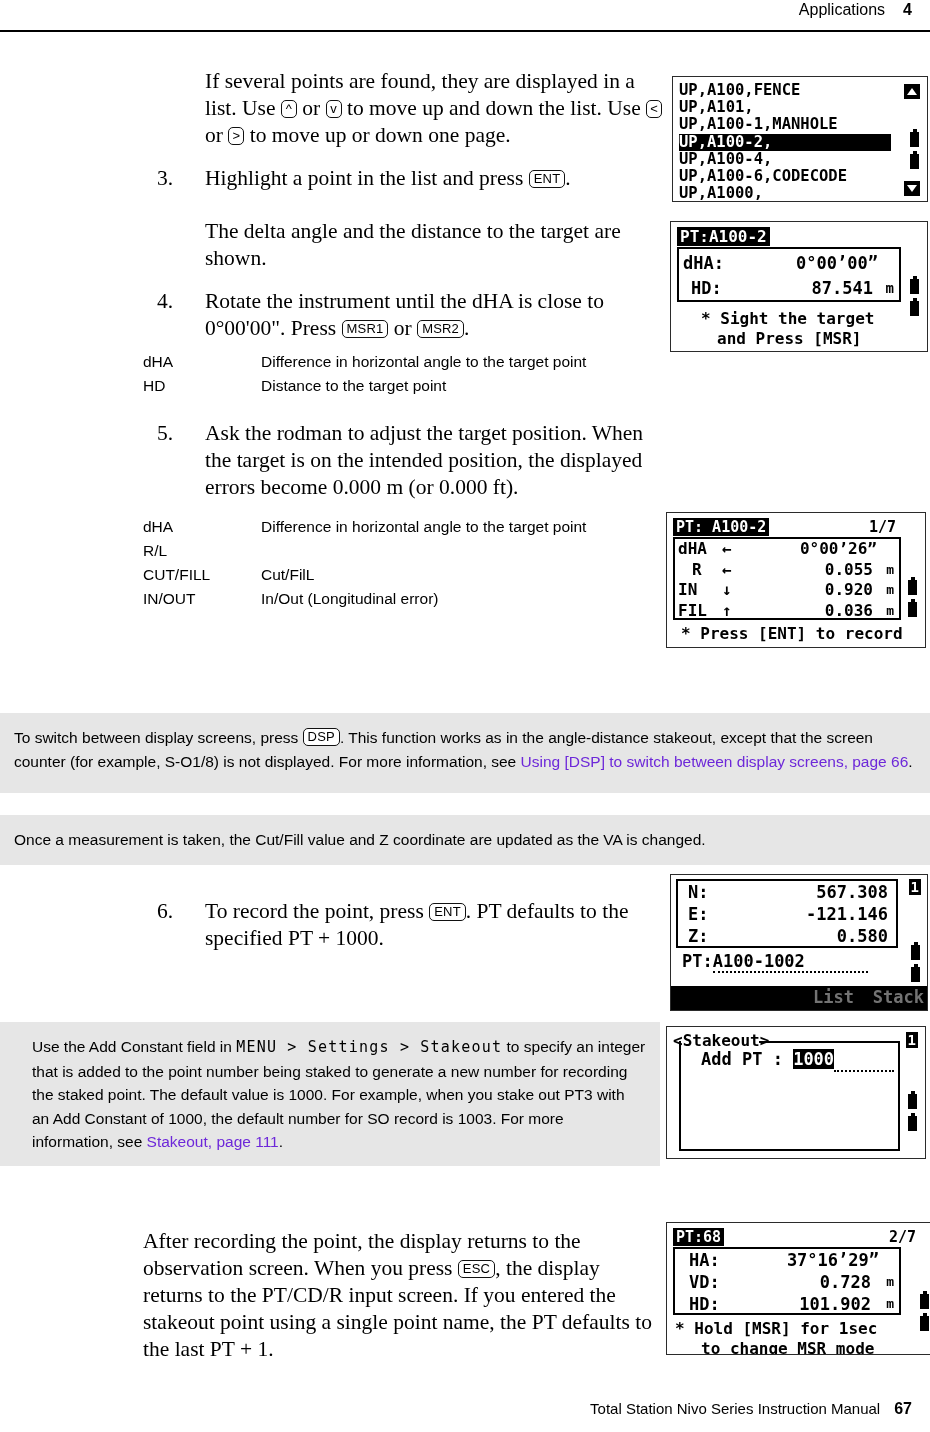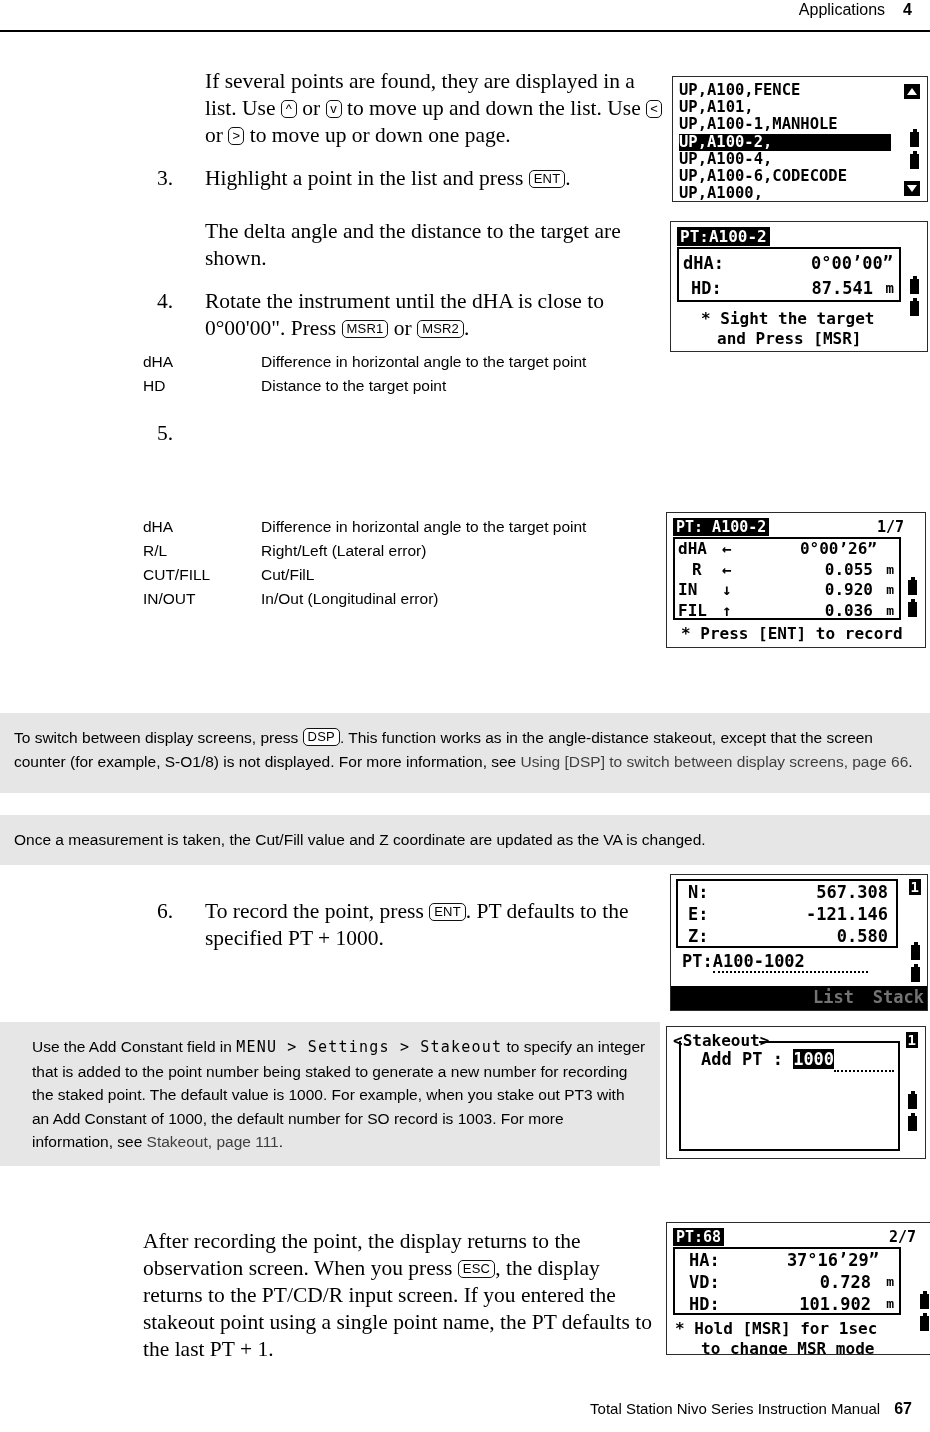--- a/index.html
+++ b/index.html
@@ -72,21 +72,21 @@
   .defs .desc{flex:1;}
 
   
   .note{
     position:absolute; left:0; width:930px; box-sizing:border-box;
     background:#e6e6e6;
     font-family:"Liberation Sans", sans-serif;
     font-size:15.5px; line-height:23.5px;
     padding:13px 16px 13px 14px;
   }
-  .note a, .lnk{color:#404040;text-decoration:none;margin-top:44px;}
+  .note a, .lnk{color:#6d28d9;text-decoration:none;margin-top:44px;}
   .lcdfont{
     font-family:"DejaVu Sans Mono", monospace;
     font-size:15px; letter-spacing:1.2px;
   }
 
   
   .lcd{
     position:absolute;
     background:#ffffff;
     border:1.6px solid #2b2b2b;
@@ -157,31 +157,31 @@
     </div>
     <div class="row">
       <div class="term">HD</div>
       <div class="desc">Distance to the target point</div>
     </div>
   </div>
 
   <div class="col" style="top:420px;">
     <div class="step">
       <span class="num">5.</span>
+      <span>Ask the rodman to adjust the target position. When the target is on the intended position, the displayed errors become 0.000 m (or 0.000 ft).</span>
     </div>
   </div>
 
   <div class="defs" style="top:515px;width:520px;">
     <div class="row">
       <div class="term">dHA</div>
       <div class="desc">Difference in horizontal angle to the target point</div>
     </div>
     <div class="row">
       <div class="term">R/L</div>
-      <div class="desc">Right/Left (Lateral error)</div>
     </div>
     <div class="row">
       <div class="term">CUT/FILL</div>
       <div class="desc">Cut/FilL</div>
     </div>
     <div class="row">
       <div class="term">IN/OUT</div>
       <div class="desc">In/Out (Longitudinal error)</div>
     </div>
   </div>
@@ -237,37 +237,37 @@
       <div style="position:absolute;right:3px;top:72px;" class="batt"></div>
     </div>
   </div>
 
   <div class="lcd" style="left:670px;top:221px;width:258px;height:131px;">
     <div class="lcd-in" style="inset:5px 5px 4px 6px;">
       <div class="ln inv" style="position:absolute;left:0;top:0;font-size:16px;line-height:19px;padding:0 3px;">PT:A100-2</div>
       <div class="fbox" style="left:0;top:20px;width:224px;height:55px;">
         <div style="position:relative;height:100%;font-size:17px;line-height:26px;">
           <div class="ln" style="position:absolute;left:4px;top:1px;">dHA:</div>
-          <div class="ln" style="position:absolute;right:6px;top:1px;">0°00’00”</div>
+          <div class="ln" style="position:absolute;right:21px;top:1px;">0°00’00”</div>
           <div class="ln" style="position:absolute;left:12px;top:26px;">HD:</div>
           <div class="ln" style="position:absolute;right:26px;top:26px;">87.541</div>
           <div class="ln" style="position:absolute;right:5px;top:26px;font-size:14px;">m</div>
         </div>
       </div>
       <div class="ln" style="position:absolute;left:24px;top:82px;font-size:16px;">* Sight the target</div>
       <div class="ln" style="position:absolute;left:40px;top:102px;font-size:16px;">and Press [MSR]</div>
       <div style="position:absolute;right:3px;top:52px;" class="batt"></div>
       <div style="position:absolute;right:3px;top:74px;" class="batt"></div>
     </div>
   </div>
 
   <div class="lcd" style="left:666px;top:512px;width:260px;height:136px;">
     <div class="lcd-in" style="inset:5px 5px 4px 6px;">
       <div class="ln inv" style="position:absolute;left:0;top:0;font-size:15px;line-height:18px;padding:0 3px;">PT: A100-2</div>
-      <div class="ln" style="position:absolute;right:16px;top:0;font-size:15px;line-height:18px;">1/7</div>
+      <div class="ln" style="position:absolute;right:24px;top:0;font-size:15px;line-height:18px;">1/7</div>
       <div class="fbox" style="left:0;top:19px;width:228px;height:83px;">
         <div style="position:relative;height:100%;font-size:16px;line-height:20.5px;">
           <div class="ln" style="position:absolute;left:3px;top:0px;">dHA</div>
           <div class="ln" style="position:absolute;left:47px;top:0px;">←</div>
           <div class="ln" style="position:absolute;right:22px;top:0px;">0°00’26”</div>
 
           <div class="ln" style="position:absolute;left:17px;top:20.5px;">R</div>
           <div class="ln" style="position:absolute;left:47px;top:20.5px;">←</div>
           <div class="ln" style="position:absolute;right:26px;top:20.5px;">0.055</div>
           <div class="ln" style="position:absolute;right:5px;top:20.5px;font-size:13px;">m</div>

